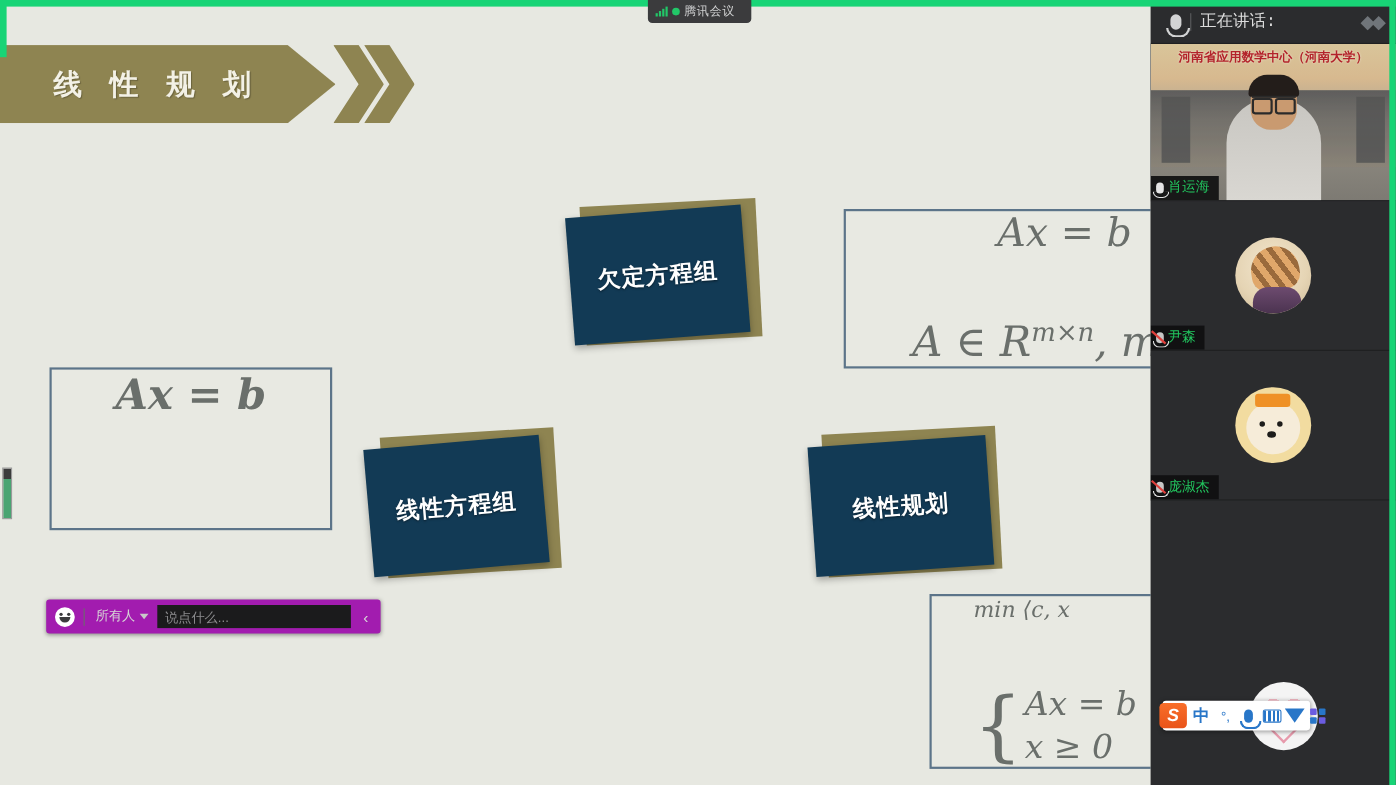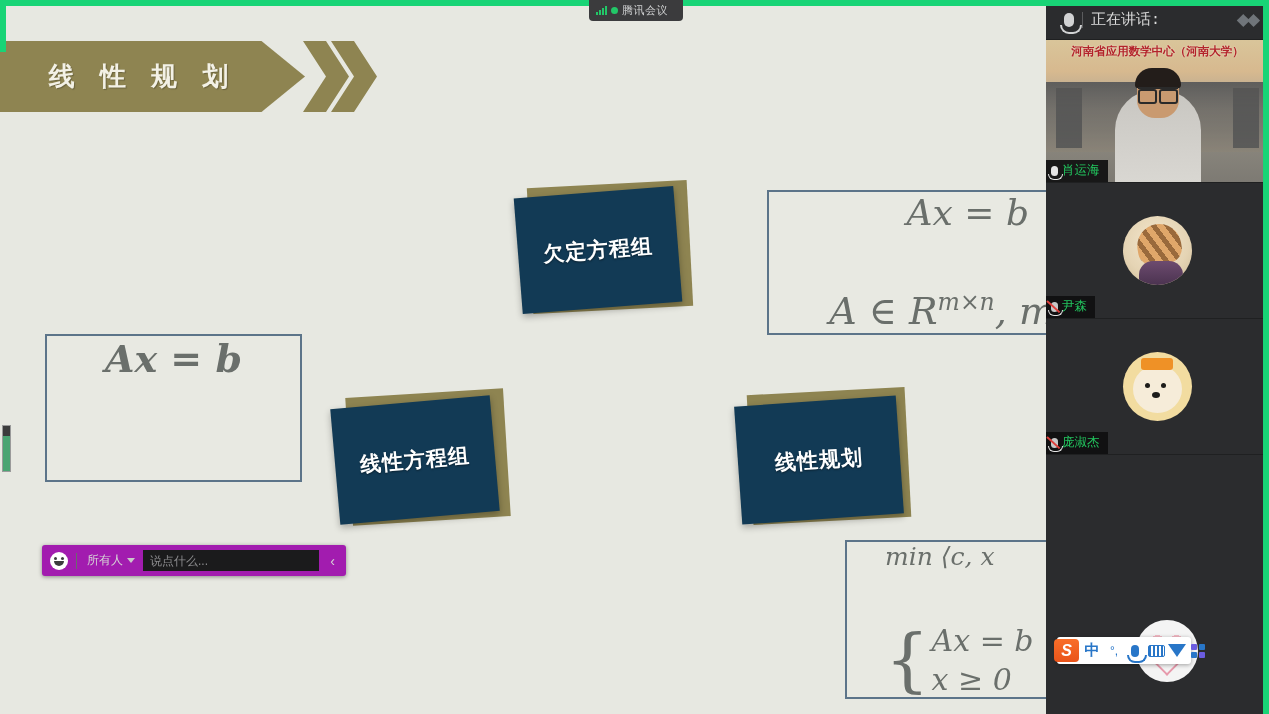--- a/index.html
+++ b/index.html
@@ -110,21 +110,21 @@
   #fb-left .l1 { font-size: 38px; font-weight: bold; margin-bottom: 16px; }
   #fb-left .l2 { font-size: 33px; font-weight: bold; }
 
   #fb-right { left: 767px; top: 178px; width: 300px; height: 145px;
               align-items: flex-end; padding-right: 10px; }
   #fb-right .l1 { font-size: 36px; margin-bottom: 16px; padding-right: 26px;}
   #fb-right .l2 { font-size: 38px; }
 
   #fb-bottom { left: 845px; top: 528px; width: 212px; height: 159px;
                align-items: flex-start; padding-left: 38px; }
-  #fb-bottom .l1 { font-size: 25px; }
+  #fb-bottom .l1 { font-size: 20px; }
   #fb-bottom .brace-row {
     display: flex; align-items: center; margin-top: 2px;
   }
   #fb-bottom .brace {
     font-size: 70px; font-style: normal; line-height: 0.8;
     margin-right: 2px; font-family: "DejaVu Serif", serif;
   }
   #fb-bottom .brace-lines { display: flex; flex-direction: column; gap: 4px; }
   #fb-bottom .brace-lines .bl { font-size: 30px; }
 

